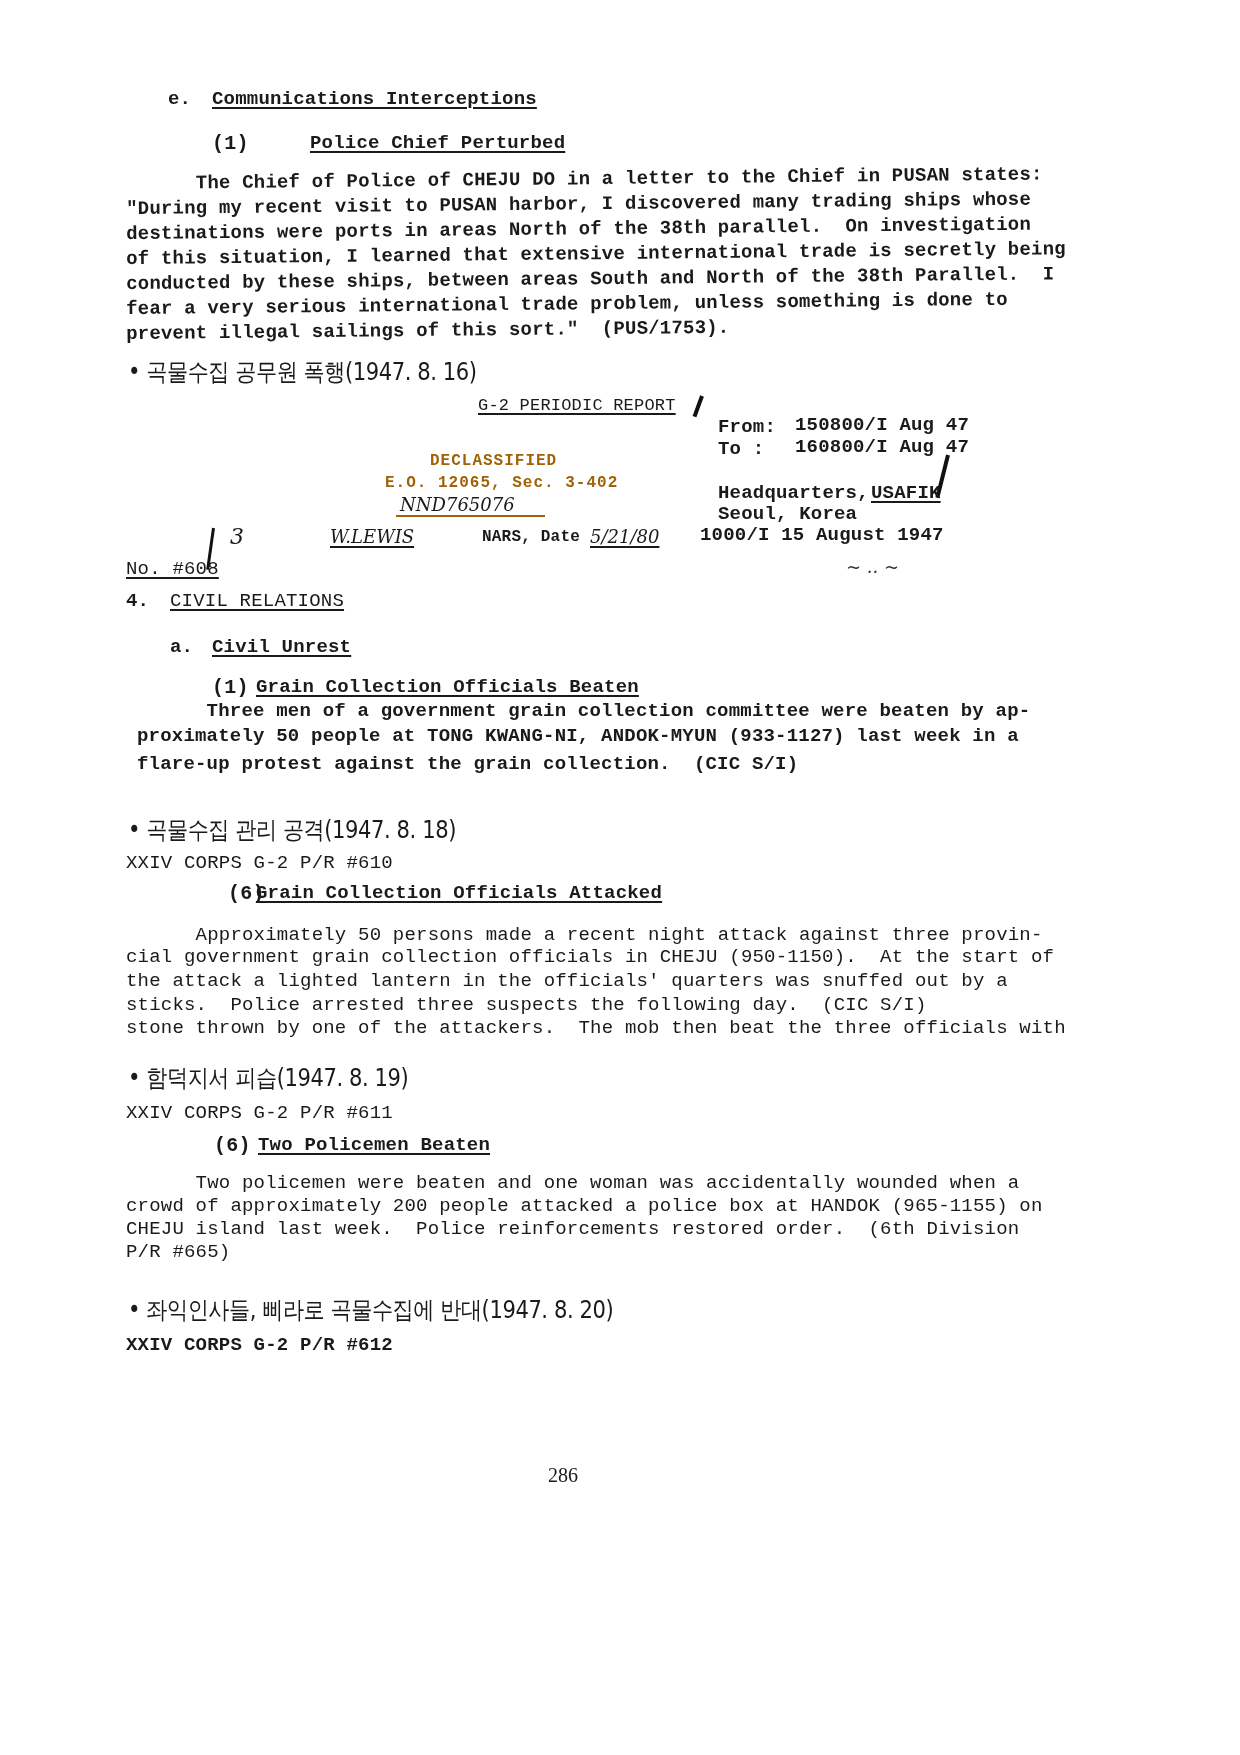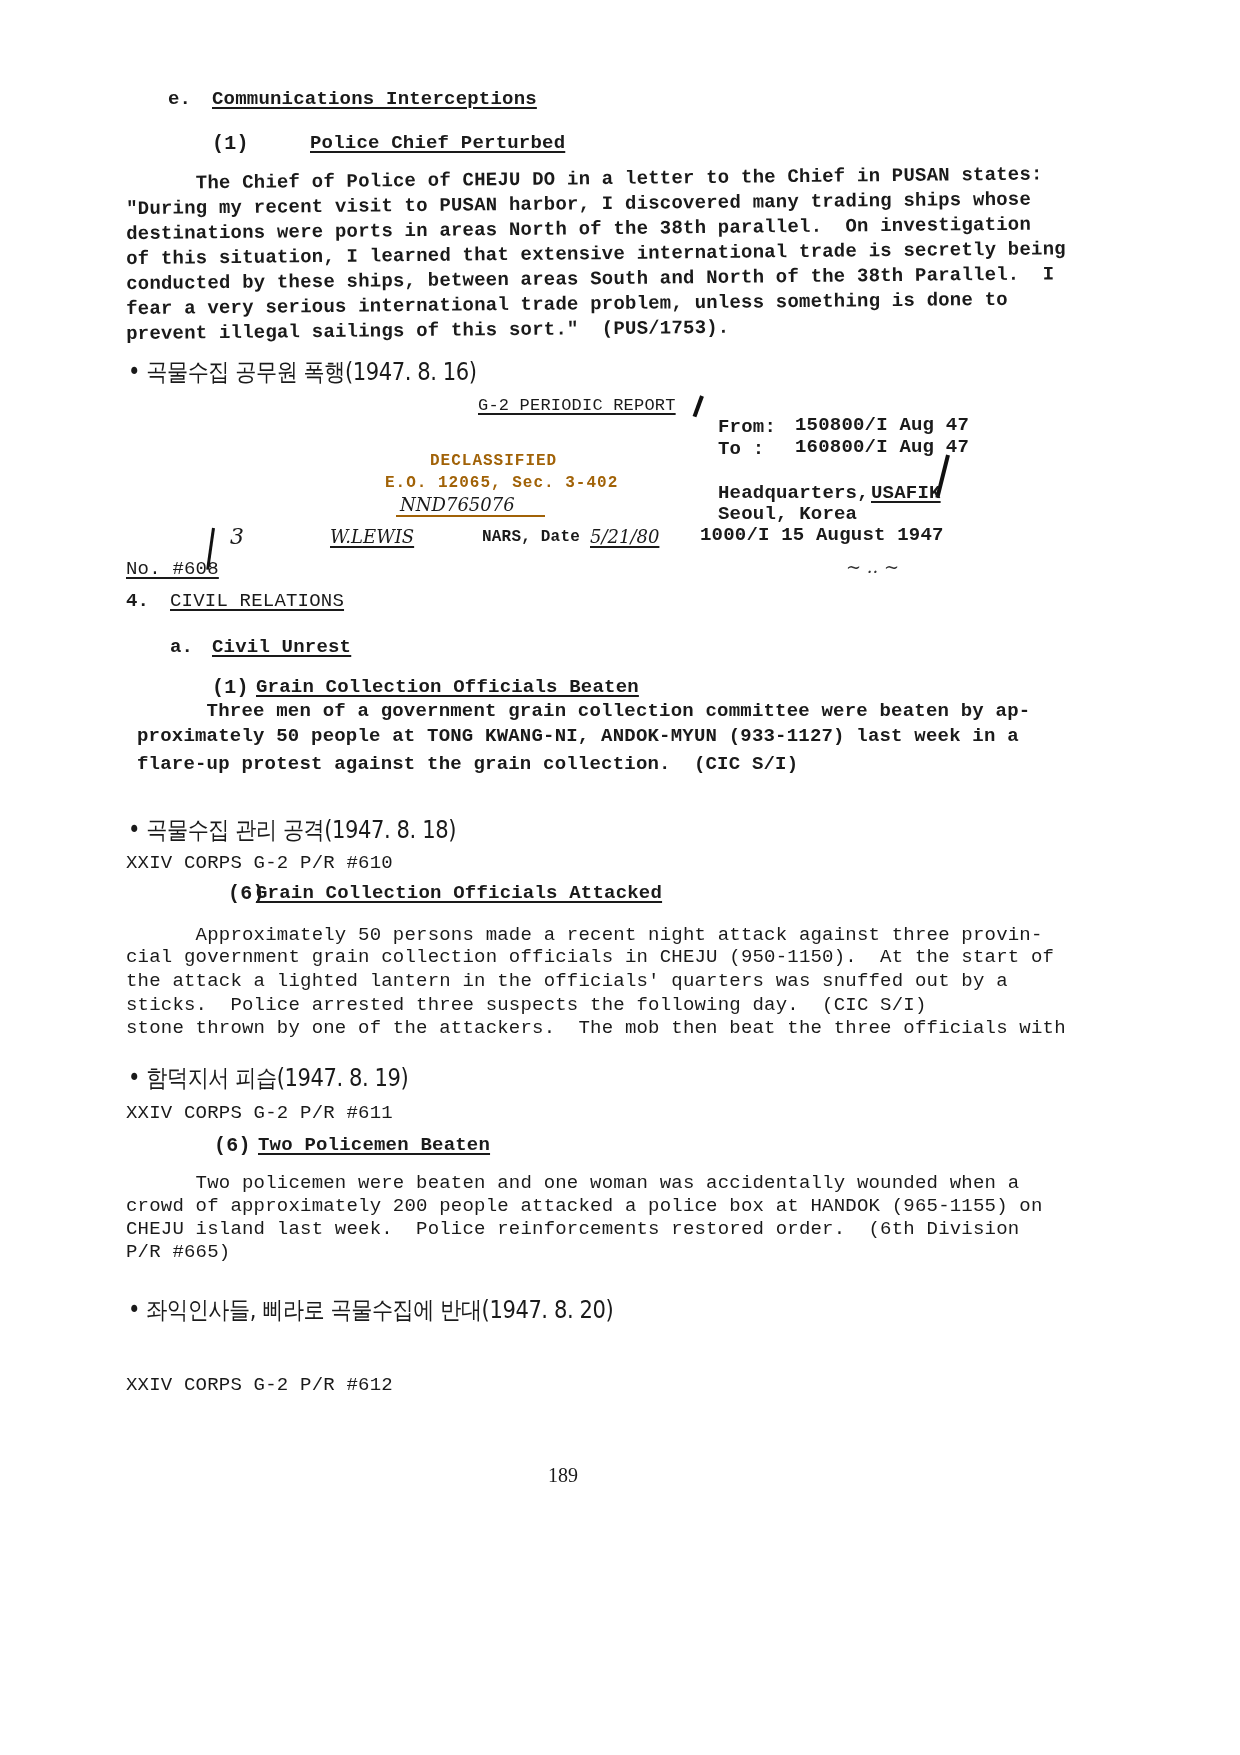--- a/index.html
+++ b/index.html
@@ -95,15 +95,15 @@
 <div class="abs tw u" style="left:258px; top:1134px;">Two Policemen Beaten</div>
 
 <div class="tw" style="position:absolute; left:126px; top:1172px; font-weight:normal;">
   <div class="para" style="position:relative; line-height:23px;">      Two policemen were beaten and one woman was accidentally wounded when a</div>
   <div class="para" style="position:relative; line-height:23px;">crowd of approximately 200 people attacked a police box at HANDOK (965-1155) on</div>
   <div class="para" style="position:relative; line-height:23px;">CHEJU island last week.  Police reinforcements restored order.  (6th Division</div>
   <div class="para" style="position:relative; line-height:23px;">P/R #665)</div>
 </div>
 
 <div class="abs ko" style="left:128px; top:1294px;">• 좌익인사들, 삐라로 곡물수집에 반대(1947. 8. 20)</div>
-<div class="abs tw" style="left:126px; top:1334px; font-weight:normal;margin-top:40px;">XXIV CORPS G-2 P/R #612</div>
+<div class="abs tw" style="left:126px; top:1334px; font-weight:bold;">XXIV CORPS G-2 P/R #612</div>
 
-<div class="abs pageno" style="left:548px; top:1464px;">189</div>
+<div class="abs pageno" style="left:548px; top:1464px;">286</div>
 
 </body></html>

